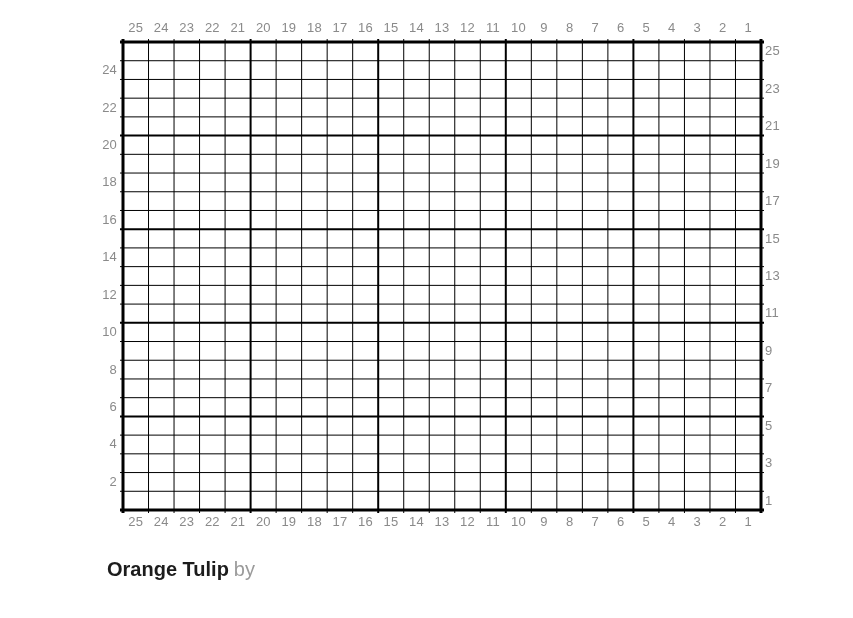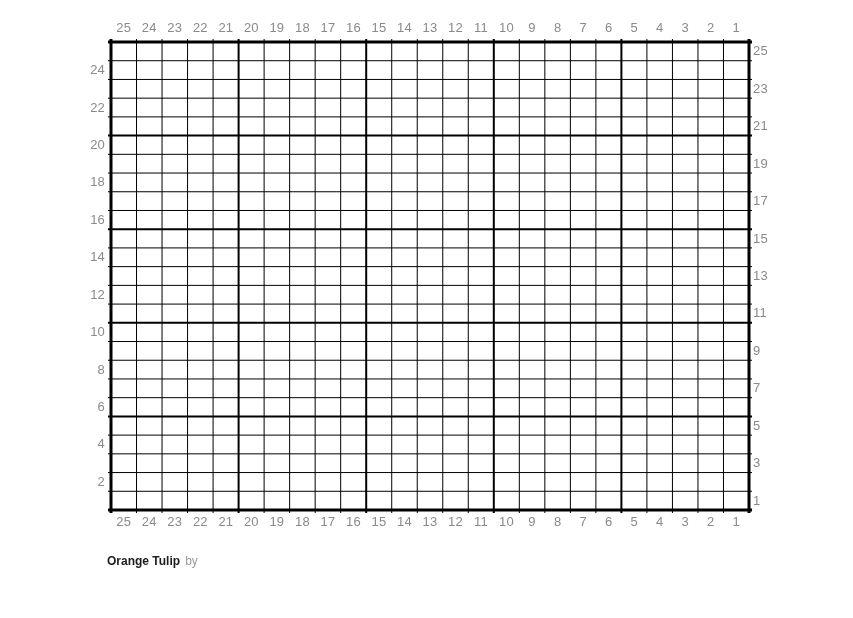--- a/index.html
+++ b/index.html
@@ -1,33 +1,33 @@
 <!DOCTYPE html>
 <html style="--grid-line: #000000; --axis-label: #8a8a8a; --title-text: #1c1c1c; --muted-text: #9b9b9b; --background: #ffffff;"><head>
 <meta charset="utf-8">
 <style>
   html,body{margin:0;padding:0;}
   body{
     width:853px;height:618px;position:relative;overflow:hidden;
     background:var(--background,#ffffff);
     font-family:"Liberation Sans",sans-serif;
   }
-  #chart-area{position:absolute;left:4px;top:0;width:749px;height:540px;}
+  #chart-area{position:absolute;left:16px;top:0;width:749px;height:540px;}
   #grid-svg{position:absolute;left:104px;top:39px;}
   .axis-label{
     position:absolute;
     font-size:13px;line-height:16px;height:16px;
     color:var(--axis-label,#8a8a8a);
     letter-spacing:0.2px;
     white-space:nowrap;
   }
   .axis-label.center{transform:translateX(-50%);}
   .axis-label.right-align{text-align:right;width:52px;}
   #footer{position:absolute;left:107px;top:551px;}
-  #title-line{font-size:12px;line-height:20px;}
+  #title-line{font-size:20px;line-height:20px;margin-top:8px;}
   #chart-title{font-weight:bold;color:var(--title-text,#1c1c1c);}
   #chart-byline{color:var(--muted-text,#9b9b9b);margin-left:5px;}
   #created-line{font-size:12.5px;line-height:16px;margin-top:9px;}
   #created-prefix{color:var(--muted-text,#9b9b9b);}
   #site-name{font-weight:bold;color:var(--title-text,#1c1c1c);margin-left:4px;}
 </style>
 </head>
 <body>
 
 <div id="chart-area">

